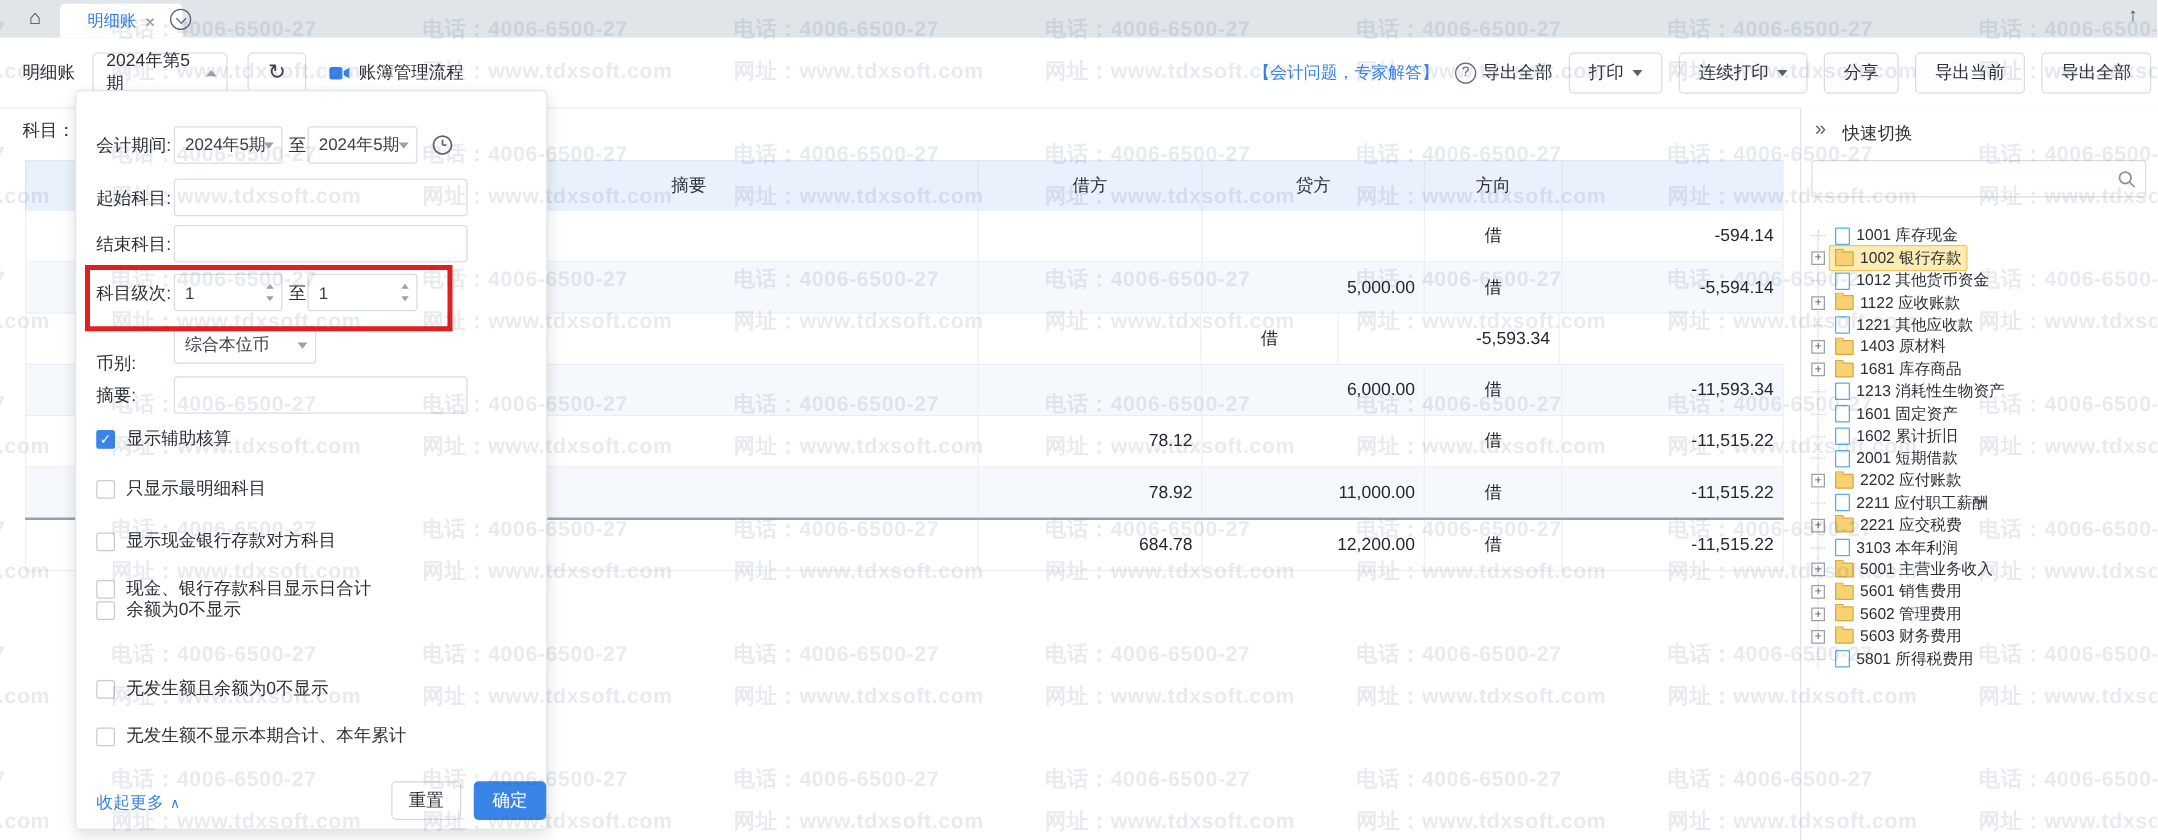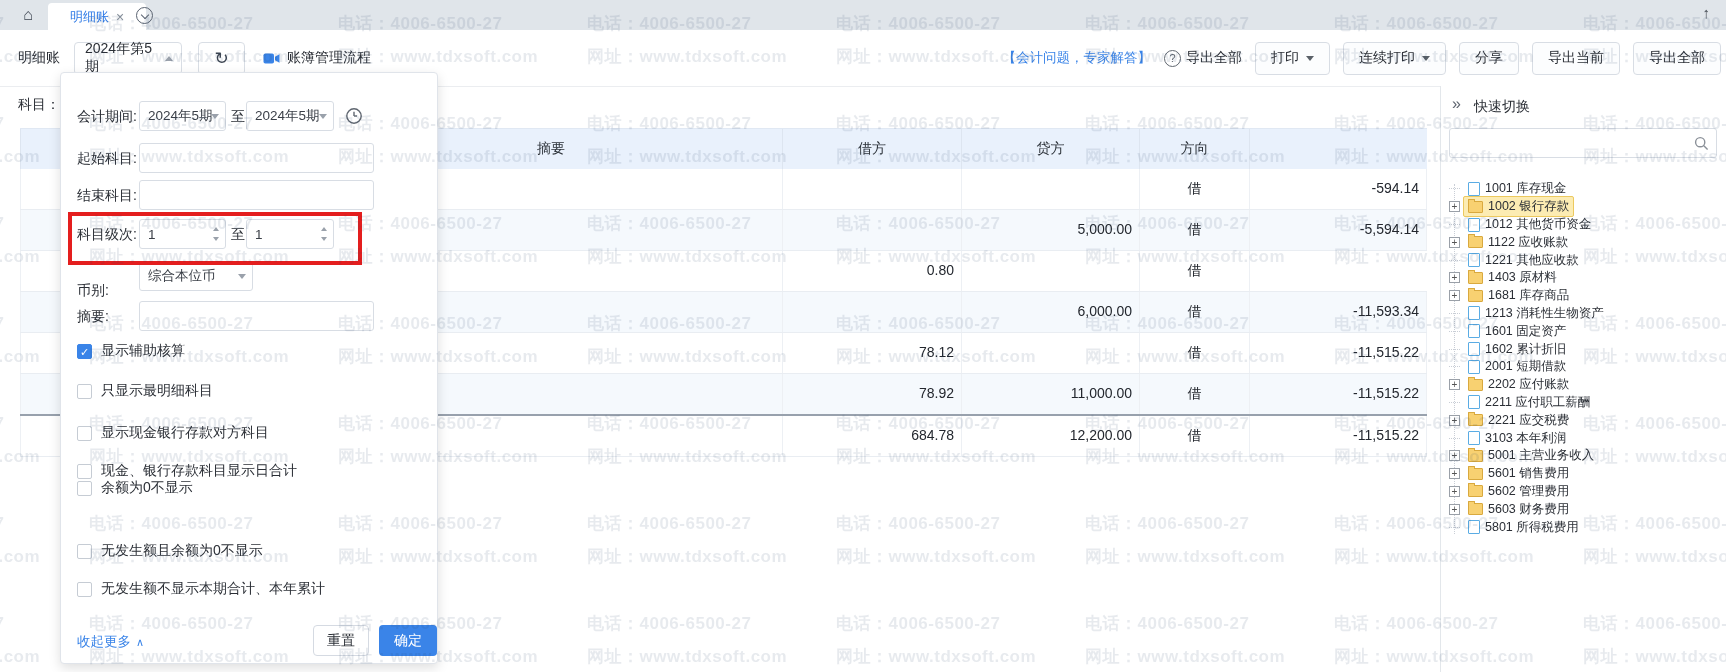--- a/index.html
+++ b/index.html
@@ -168,23 +168,23 @@
           <div class="cell c0"></div>
           <div class="cell c1"></div>
           <div class="cell c2 num"></div>
           <div class="cell c3 num">5,000.00</div>
           <div class="cell c4 ctr">借</div>
           <div class="cell c5 num">-5,594.14</div>
         </div>
         <div class="trow">
           <div class="cell c0"></div>
           <div class="cell c1"></div>
-          <div class="cell c2 num">0.80</div>
           <div class="cell c3 num"></div>
           <div class="cell c4 ctr">借</div>
+          <div class="cell c5 num">-5,593.34</div>
         </div>
         <div class="trow">
           <div class="cell c0"></div>
           <div class="cell c1"></div>
           <div class="cell c2 num"></div>
           <div class="cell c3 num">6,000.00</div>
           <div class="cell c4 ctr">借</div>
           <div class="cell c5 num">-11,593.34</div>
         </div>
         <div class="trow">

